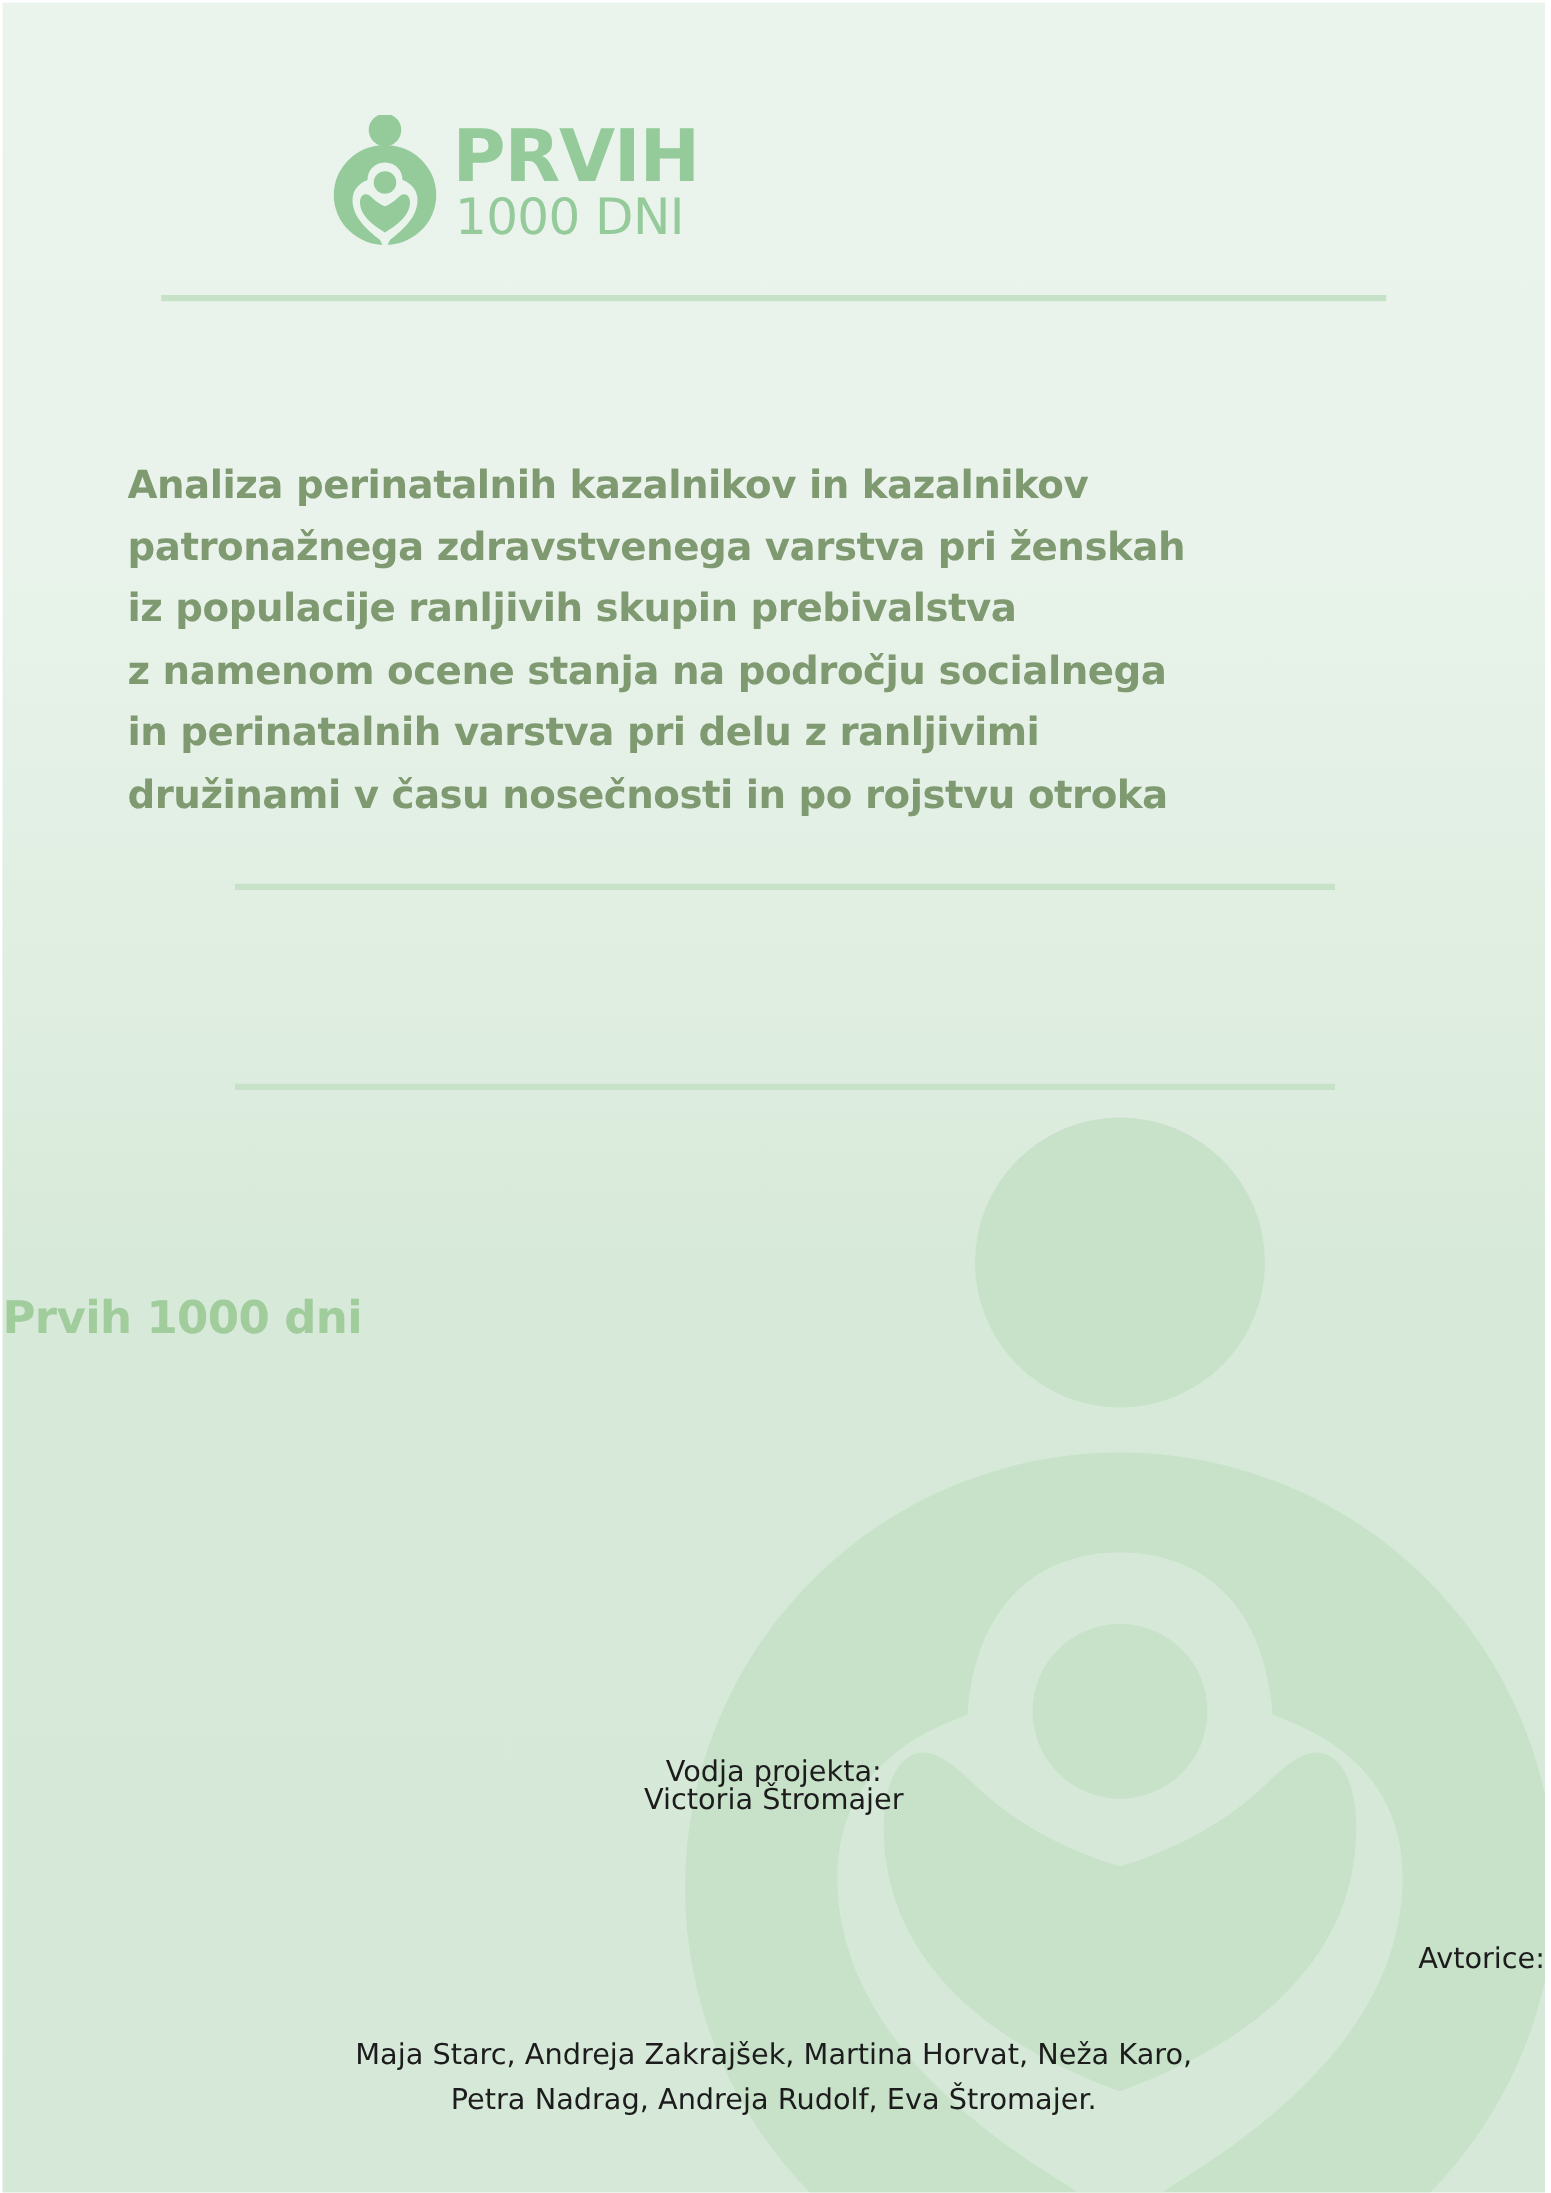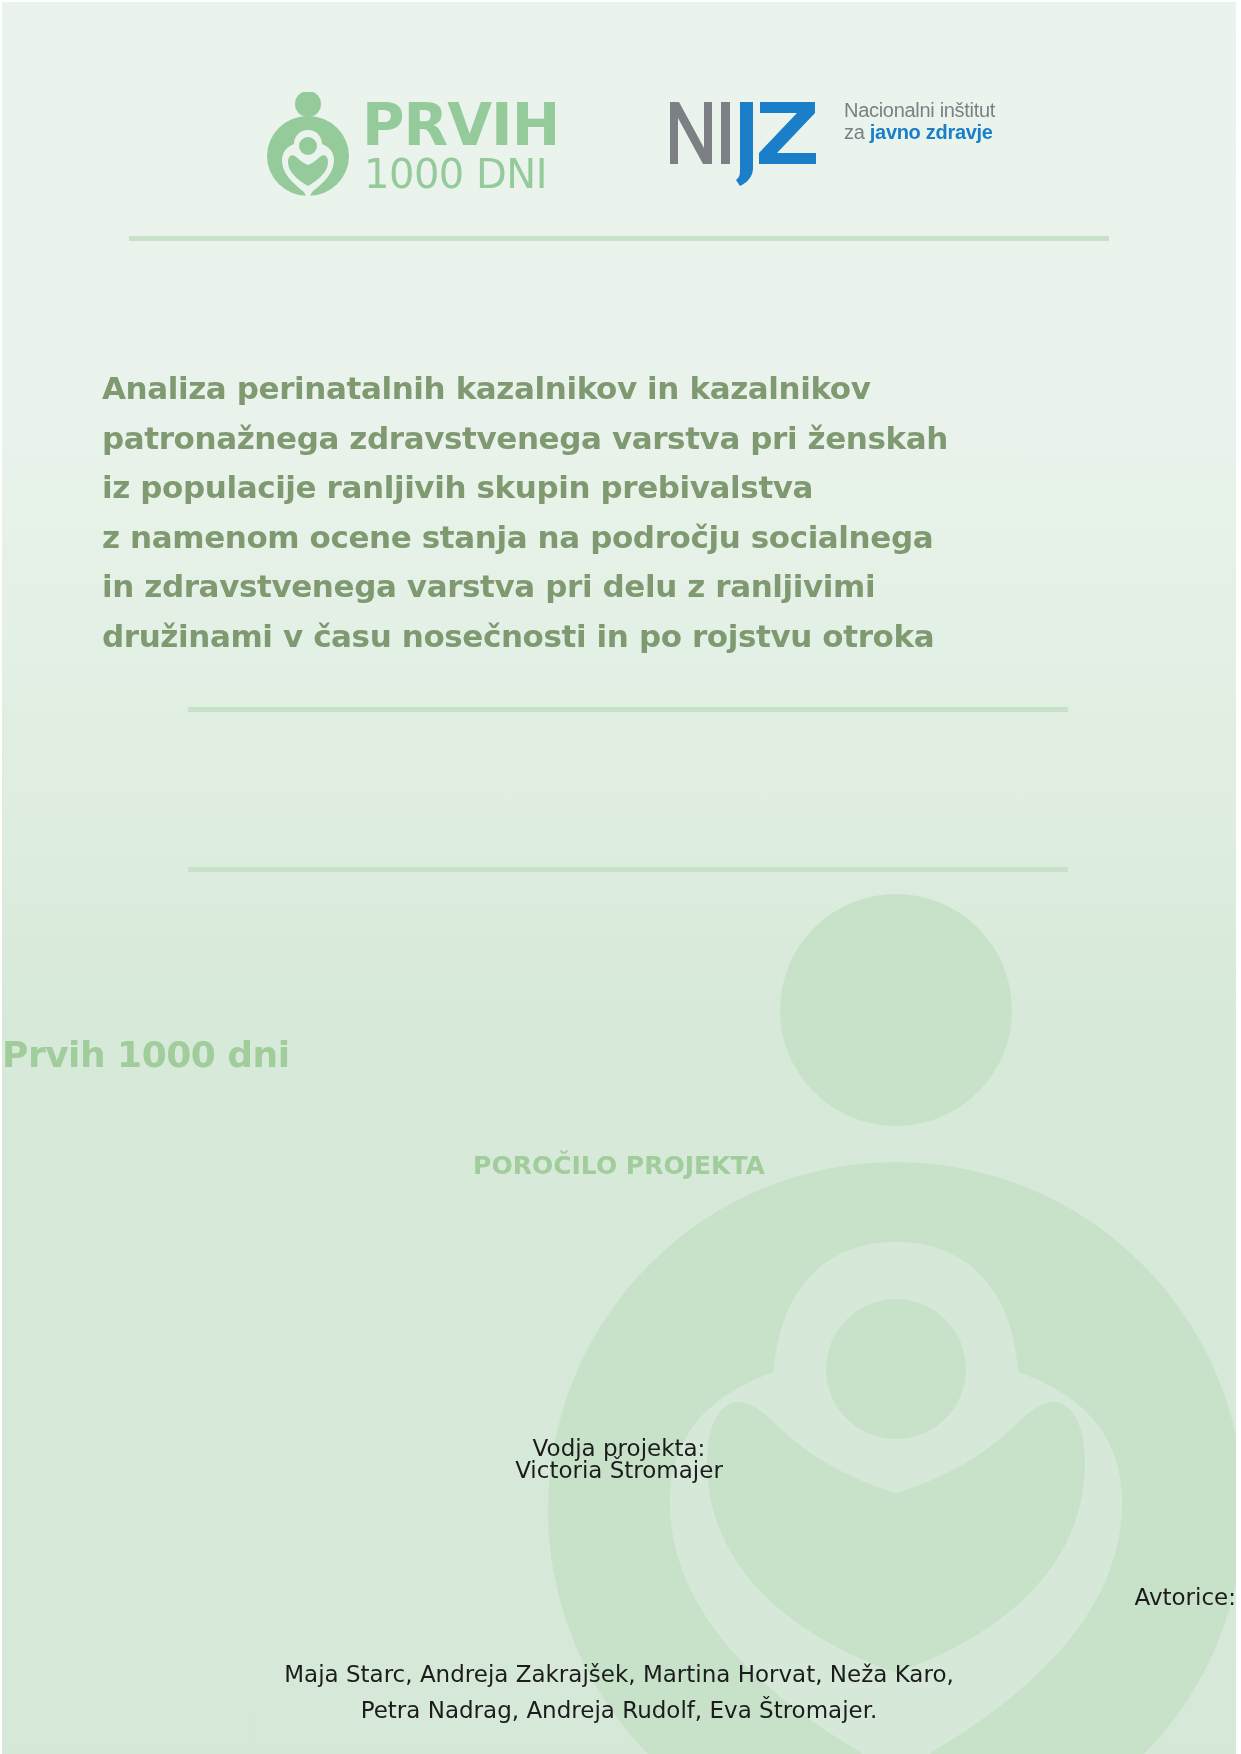--- a/index.html
+++ b/index.html
@@ -76,51 +76,36 @@
         <circle cx="42" cy="12" r="13" fill="#95cb9b"></circle>
         <ellipse cx="42" cy="64" rx="41" ry="40" fill="#95cb9b"></ellipse>
         <path d="M42 38 C33 38 28 45 28 52 C20 55 16 61 16 68 C16 82 28 92 38 100 L40 104 L44 104 L46 100 C56 92 68 82 68 68 C68 61 64 55 56 52 C56 45 51 38 42 38 Z" fill="#eaf4ec"></path>
         <circle cx="42" cy="54" r="9" fill="#95cb9b"></circle>
         <path d="M42 73 C36 71 32 66 29 64 C25 62 22 65 22 70 C22 80 32 88 42 94 C52 88 62 80 62 70 C62 65 59 62 55 64 C52 66 48 71 42 73 Z" fill="#95cb9b"></path>
       </svg>
       <div class="prvih-word1">PRVIH</div>
       <div class="prvih-word2">1000 DNI</div>
     </div>
 
-    <div class="nijz-logo">
-      <svg class="nijz-mark" viewBox="0 0 150 90" xmlns="http://www.w3.org/2000/svg">
-
-        <path d="M2 4 H11 L36 50 V4 H44 V66 H35 L10 20 V66 H2 Z" fill="#7c7f83"></path>
-
-        <rect x="53" y="4" width="9" height="62" fill="#7c7f83"></rect>
-
-        <path d="M72 4 H85 V70 C85 78 80 84 72 88 L68 82 C72 79 72 76 72 70 Z" fill="#1a7ec8"></path>
-
-        <path d="M92 4 H147 V15 L109 55 H148 V66 H91 V55 L129 15 H92 Z" fill="#1a7ec8"></path>
-      </svg>
-      <div class="nijz-line1">Nacionalni inštitut</div>
-      <div class="nijz-line2"><span>za</span> <b>javno zdravje</b></div>
-    </div>
   </div>
 
   <div class="rule top"></div>
 
   <div class="title t">
     <div>Analiza perinatalnih kazalnikov in kazalnikov</div>
     <div>patronažnega zdravstvenega varstva pri ženskah</div>
     <div>iz populacije ranljivih skupin prebivalstva</div>
     <div>z namenom ocene stanja na področju socialnega</div>
-    <div>in zdravstvenega varstva pri delu z ranljivimi</div>
+    <div>in perinatalnih varstva pri delu z ranljivimi</div>
     <div>družinami v času nosečnosti in po rojstvu otroka</div>
   </div>
 
   <div class="rule mid"></div>
 
   <div class="subtitle t">Prvih 1000 dni</div>
-  <div class="report-label t">POROČILO PROJEKTA</div>
 
   <div class="rule bot"></div>
 
   <div class="credits lead-label t">Vodja projekta:</div>
   <div class="credits lead-name t">Victoria Štromajer</div>
 
   <div class="credits authors-label t">Avtorice:</div>
   <div class="credits authors-names t">
     <div>Maja Starc, Andreja Zakrajšek, Martina Horvat, Neža Karo,</div>
     <div>Petra Nadrag, Andreja Rudolf, Eva Štromajer.</div>

